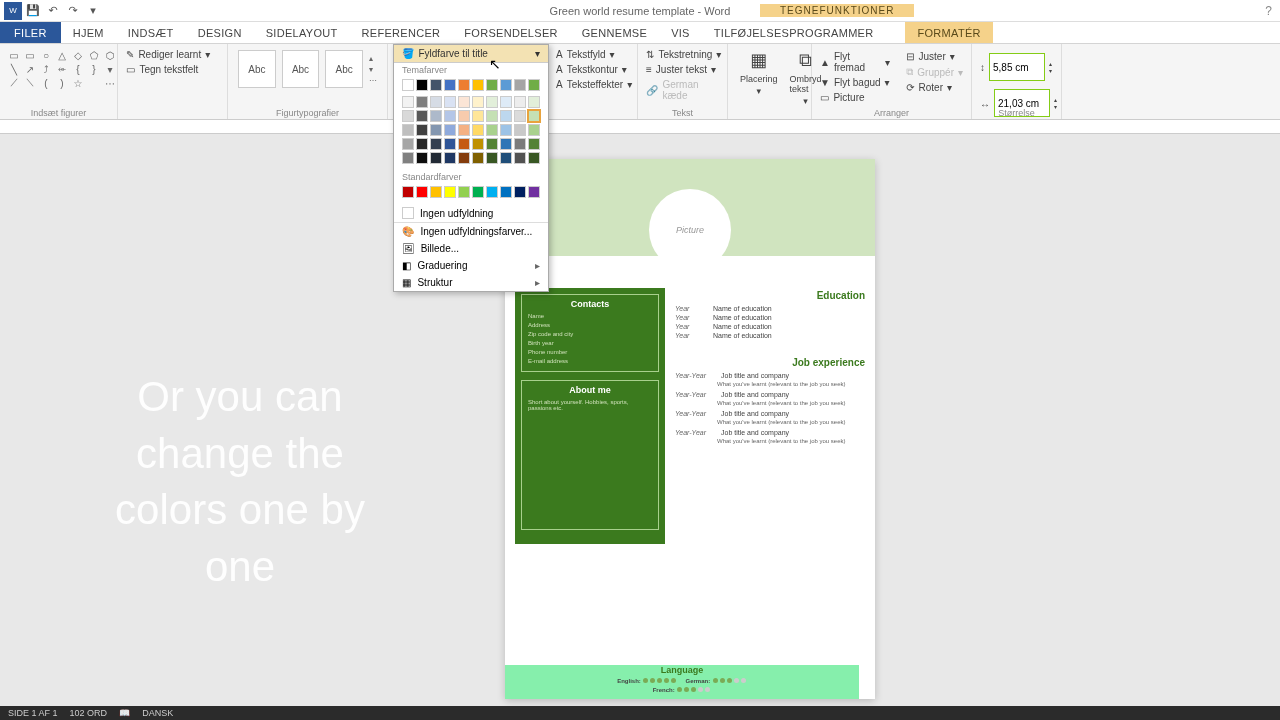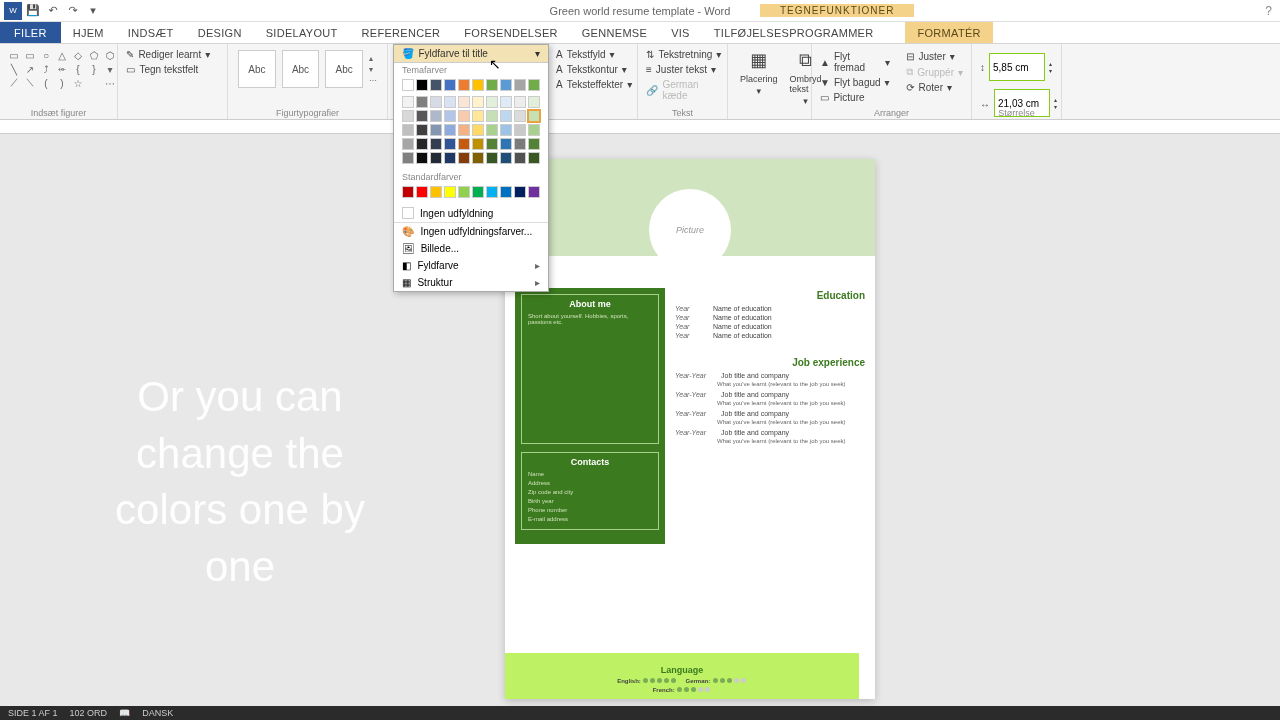--- a/index.html
+++ b/index.html
@@ -34,21 +34,21 @@
 .pic-circle { position: absolute; left: 50%; top: 30px; transform: translateX(-50%); width: 82px; height: 82px; background: #fff; border-radius: 50%; display: flex; align-items: center; justify-content: center; font-size: 9px; color: #999; font-style: italic;}
 .page-body { display: flex; padding-top: 32px;}
 .sidebar-green { width: 150px; margin-left: 10px; background: #3b7a1e; color: #fff; padding: 6px; font-size: 7px;}
 .sidebar-section { border: 1px solid #a8d08d; padding: 4px 6px; margin-bottom: 8px;}
 .sidebar-title { text-align: center; font-size: 9px; margin-bottom: 4px; font-weight: bold;}
 .sidebar-line { color: #cde0b8; margin: 3px 0; font-size: 6px;}
 .main-col { flex: 1; padding: 0 10px; font-size: 7px; color: #444;}
 .main-h { color: #3b7a1e; font-size: 10px; font-weight: bold; margin: 2px 0 4px; text-align: right;}
 .edu-row { display: flex; gap: 8px; margin: 2px 0;}
 .edu-row .y { width: 30px; font-style: italic; color: #666;}
-.page-footer { position: absolute; bottom: 0; left: 0; right: 16px; background: #bef264; padding: 12px 0 6px; text-align: center;}
+.page-footer { position: absolute; bottom: 0; left: 0; right: 16px; background: #86efac; padding: 0 0 6px; text-align: center;}
 .lang-title { font-size: 9px; color: #3b7a1e; font-weight: bold;}
 .lang-row { font-size: 6px; color: #444; display: flex; justify-content: center; gap: 8px; margin-top: 3px;}
 .dots span { display: inline-block; width: 5px; height: 5px; border-radius: 50%; background: #7aab55; margin: 0 1px;}
 .dots span.off { background: #ccc;}
 .overlay-text { position: absolute; left: 90px; top: 235px; font-size: 42px; color: rgba(255,255,255,0.95); line-height: 1.35; text-align: center; width: 300px;}
 .dropdown { position: absolute; left: 393px; top: 44px; width: 156px; background: #fff; border: 1px solid #aaa; box-shadow: 2px 2px 6px rgba(0,0,0,0.25); font-size: 10px; z-index: 100;}
 .drop-head { background: #f3e2b3; padding: 3px 8px; color: #333; border-bottom: 1px solid #ccc; display: flex; align-items: center; gap: 4px;}
 .drop-label { padding: 2px 8px; color: #888; font-size: 9px;}
 .color-grid { padding: 2px 8px 4px;}
 .color-row { display: flex; gap: 2px; margin-bottom: 2px;}
@@ -231,32 +231,32 @@
 
 <div class="doc-area">
   <div class="overlay-text">Or you can change the colors one by one</div>
 
   <div class="page">
     <div class="page-header">
       <div class="pic-circle">Picture</div>
     </div>
     <div class="page-body">
       <div class="sidebar-green">
-        <div class="sidebar-section" style="min-height:150px">
-          <div class="sidebar-title">About me</div>
-          <div class="sidebar-line">Short about yourself. Hobbies, sports, passions etc.</div>
-        </div>
         <div class="sidebar-section">
           <div class="sidebar-title">Contacts</div>
           <div class="sidebar-line">Name</div>
           <div class="sidebar-line">Address</div>
           <div class="sidebar-line">Zip code and city</div>
           <div class="sidebar-line">Birth year</div>
           <div class="sidebar-line">Phone number</div>
           <div class="sidebar-line">E-mail address</div>
+        </div>
+        <div class="sidebar-section" style="min-height:150px">
+          <div class="sidebar-title">About me</div>
+          <div class="sidebar-line">Short about yourself. Hobbies, sports, passions etc.</div>
         </div>
       </div>
       <div class="main-col">
         <div class="main-h">Education</div>
         <div id="edu-rows">
             <div class="edu-row">
               <span class="y">Year</span>
               <span>Name of education</span>
             </div>
             <div class="edu-row">
@@ -425,21 +425,21 @@
   <div class="drop-item">
       <span>🎨</span>
       <span>Ingen udfyldningsfarver...</span>
     </div>
   <div class="drop-item">
       <span>🖼</span>
       <span>Billede...</span>
     </div>
   <div class="drop-item">
       <span>◧</span>
-      <span>Fyldfarve</span>
+      <span>Graduering</span>
       <span class="arrow">▸</span>
     </div>
   <div class="drop-item">
       <span>▦</span>
       <span>Struktur</span>
       <span class="arrow">▸</span>
     </div>
 </div>
 
 <div class="cursor"></div>

